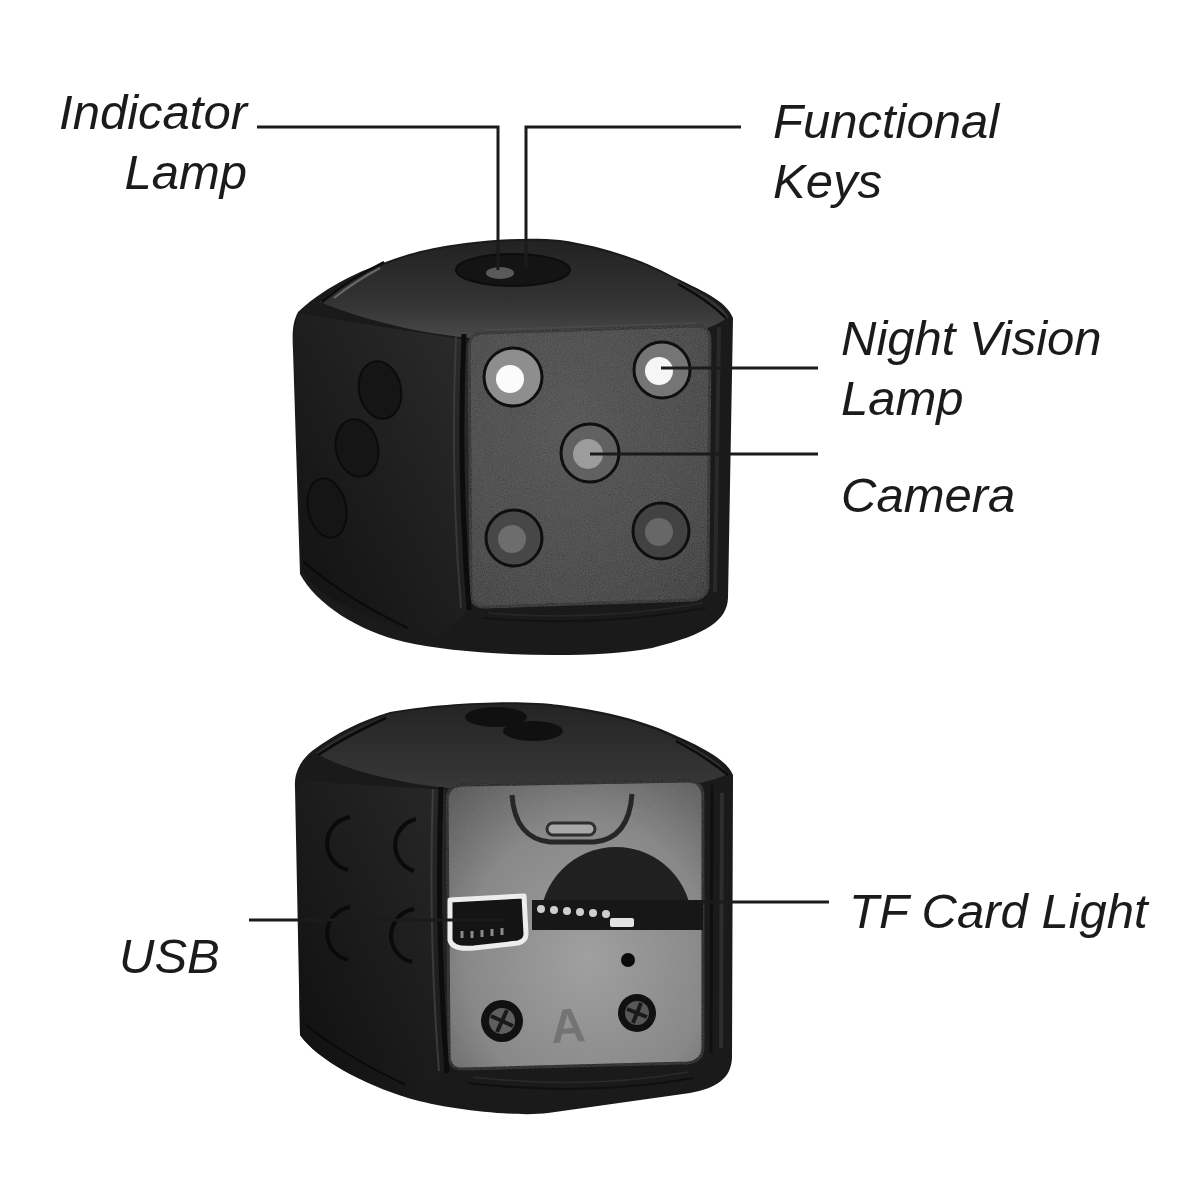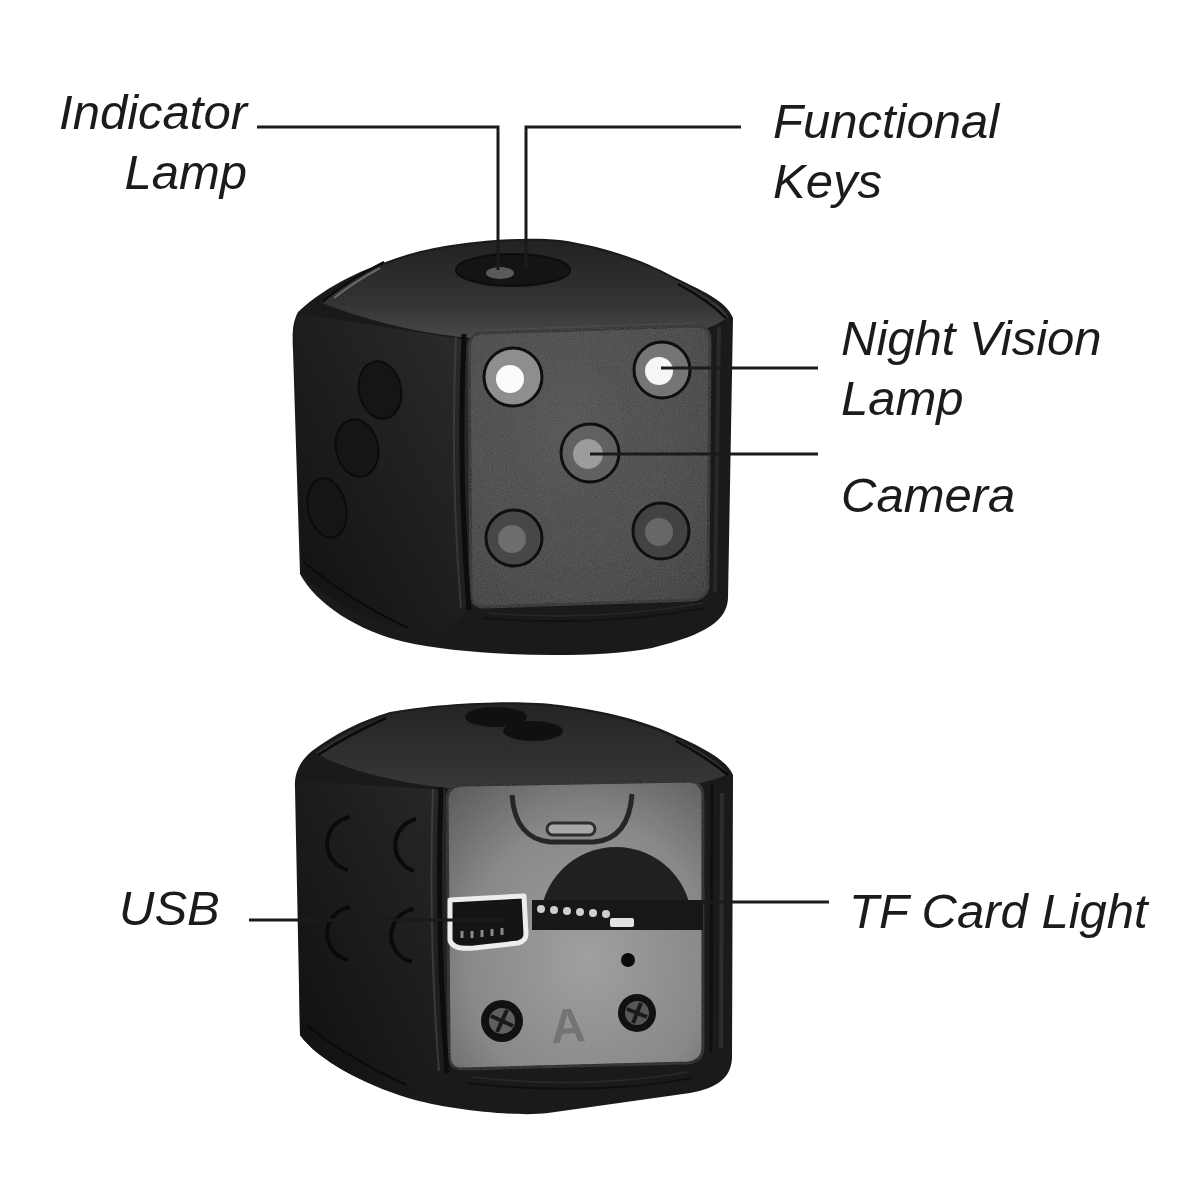--- a/index.html
+++ b/index.html
@@ -220,21 +220,21 @@
 
   <div class="label" style="left:841px;top:308px;">
     <span>Night Vision</span>
     <span>Lamp</span>
   </div>
 
   <div class="label" style="left:841px;top:421px;margin-top:44px;">
     <span>Camera</span>
   </div>
 
-  <div class="label" style="left:119px;top:878px;">
+  <div class="label" style="left:119px;top:926px;">
     <span>USB</span>
   </div>
 
   <div class="label" style="left:849px;top:881px;">
     <span>TF Card Light</span>
   </div>
 
 </div>
 
 </body></html>

